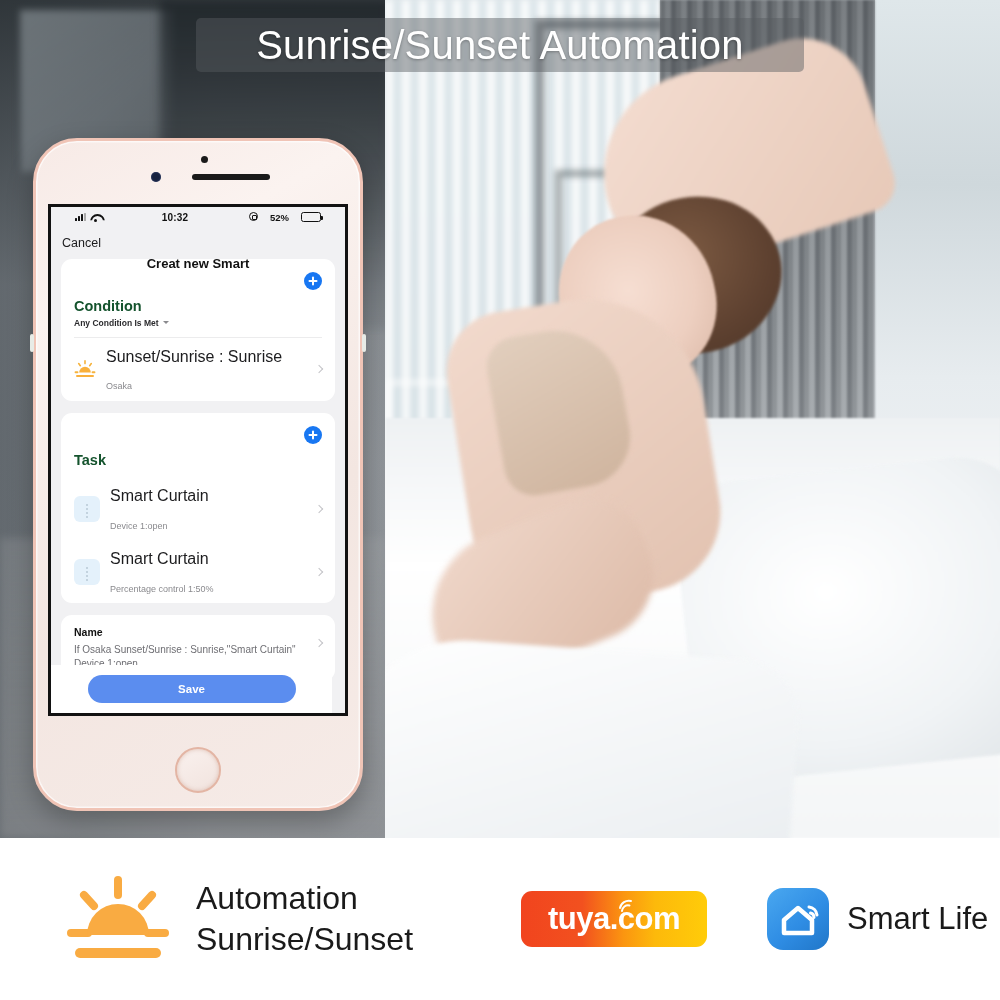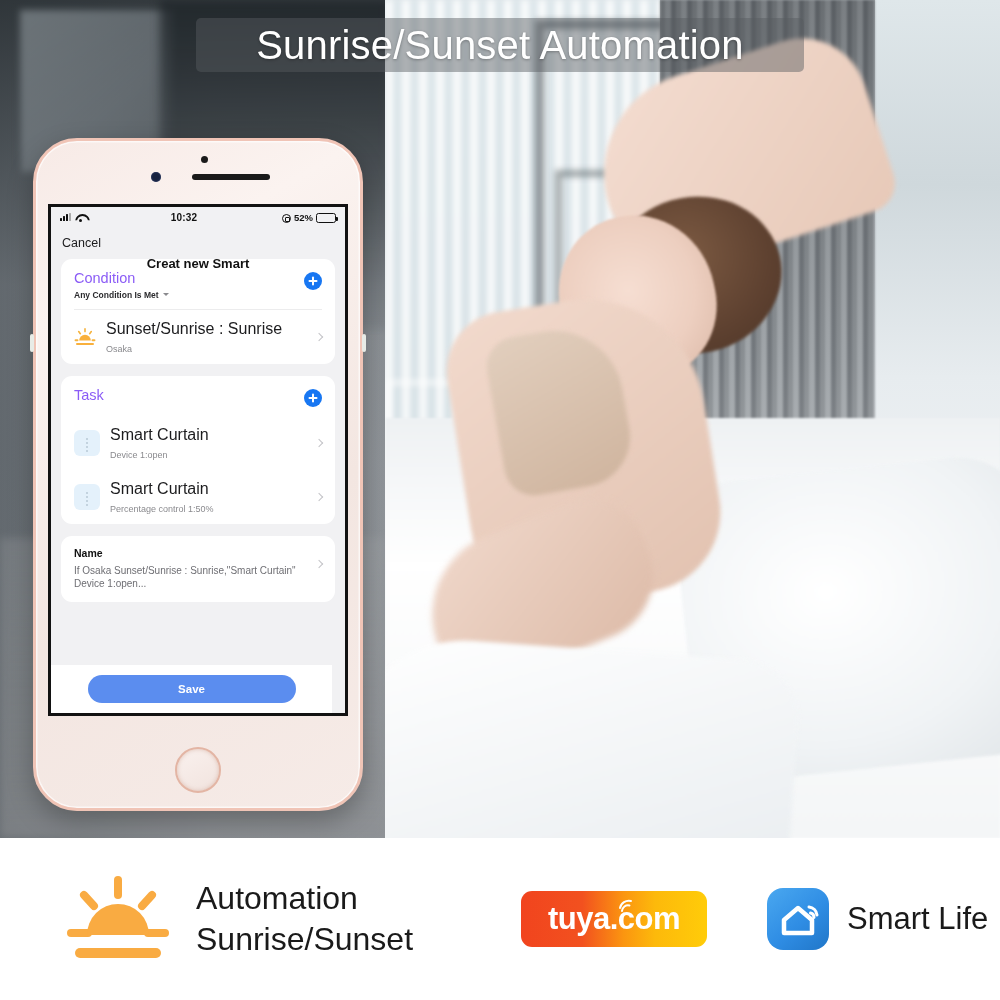--- a/index.html
+++ b/index.html
@@ -170,41 +170,41 @@
     background:linear-gradient(150deg,#faf1ee,#f1e3de);
     border:2.5px solid #e3b5a4;
     box-shadow:inset 0 0 4px rgba(200,150,130,.5);
   }
   .side-nub-l{ position:absolute; left:-3px; top:196px; width:4px; height:18px; background:#e8ece7; border-radius:2px;}
   .side-nub-r{ position:absolute; right:-3px; top:196px; width:4px; height:18px; background:#e8ece7; border-radius:2px;}
 
   
   .statusbar{
     height:20px; background:#f1f1f3; display:flex; align-items:center;
-    padding:0 9px; font-size:9.5px; color:#111; font-weight:bold;
+    padding:0 24px; font-size:9.5px; color:#111; font-weight:bold;
   }
   .sb-left{ display:flex; align-items:center; gap:4px; }
   .sig{ display:flex; align-items:flex-end; gap:1px; height:8px; }
   .sig i{ display:block; width:2px; background:#111; border-radius:.5px; }
   .sig i:nth-child(1){ height:3px; }
   .sig i:nth-child(2){ height:5px; }
   .sig i:nth-child(3){ height:7px; }
   .sig i:nth-child(4){ height:8px; background:#aaa; }
   .wifi{ position:relative; width:11px; height:8px; }
   .wifi:before{
     content:""; position:absolute; left:0; top:1px; width:11px; height:11px;
     border:2px solid #111; border-radius:50%;
     clip-path:polygon(0 0,100% 0,100% 42%,0 42%);
   }
   .wifi:after{
     content:""; position:absolute; left:4px; top:6px; width:3px; height:3px;
     background:#111; border-radius:50%;
   }
   .sb-time{ flex:1; text-align:center; font-size:10px; letter-spacing:.2px; }
-  .sb-right{ display:flex; align-items:flex-end; gap:3px; }
+  .sb-right{ display:flex; align-items:flex-start; gap:12px; }
   .lock-ic{
     width:9px; height:9px; border:1.5px solid #111; border-radius:50%;
     position:relative;
   }
   .lock-ic:after{ content:""; position:absolute; left:2px; top:2.5px; width:3px; height:3px; border:1px solid #111; border-radius:1px; }
   .batt{
     width:20px; height:10px; border:1.3px solid #111; border-radius:2.5px;
     position:relative; padding:1.2px;
   }
   .batt:after{ content:""; position:absolute; right:-3px; top:3px; width:1.8px; height:4px; background:#111; border-radius:0 1px 1px 0;}
@@ -221,21 +221,21 @@
   }
 
   .app-body{ padding:0 10px; }
   .card{
     background:#fff; border-radius:11px; margin-bottom:12px; overflow:hidden;
   }
   .card-head{
     padding:11px 13px 9px 13px; display:flex; align-items:flex-start; position:relative;
   }
   .card-head-txt{ flex:1; }
-  .card-title{ font-size:14.5px; font-weight:normal; color:#8b5cf6; line-height:1.15; }
+  .card-title{ font-size:14.5px; font-weight:bold; color:#14532d; line-height:1.15;margin-top:28px; }
   .card-sub{
     font-size:8.5px; font-weight:bold; color:#2b2b2e; margin-top:3px;
     display:flex; align-items:center; gap:4px;
   }
   .caret-dn{
     width:0; height:0; border-left:3px solid transparent; border-right:3px solid transparent;
     border-top:3.5px solid #8a8a8e; margin-bottom:1px;
   }
   .plus-btn{
     width:18px; height:18px; border-radius:50%; background:#1877f2;
@@ -248,21 +248,21 @@
   .plus-btn:before{ width:9px; height:2px; }
   .plus-btn:after{ width:2px; height:9px; }
 
   .divider{ height:1px; background:#ececed; margin:0 13px; }
 
   .row{
     display:flex; align-items:center; gap:10px; padding:9px 13px; position:relative;
   }
   .row-txt{ flex:1; min-width:0; }
   .row-title{ font-size:16px; color:#1c1c1e; line-height:1.2; }
-  .row-sub{ font-size:9px; color:#8a8a8e; margin-top:6px; line-height:1.2; }
+  .row-sub{ font-size:9px; color:#8a8a8e; margin-top:15px; line-height:1.2; }
   .chev{
     width:6px; height:6px; border-right:1.4px solid #c3c3c7; border-top:1.4px solid #c3c3c7;
     transform:rotate(45deg); flex:none;
   }
 
   .ic-sun{
     width:22px; height:18px; flex:none; position:relative;
   }
   .ic-curtain{
     width:26px; height:26px; flex:none; border-radius:6px; background:#e4f1fb;

